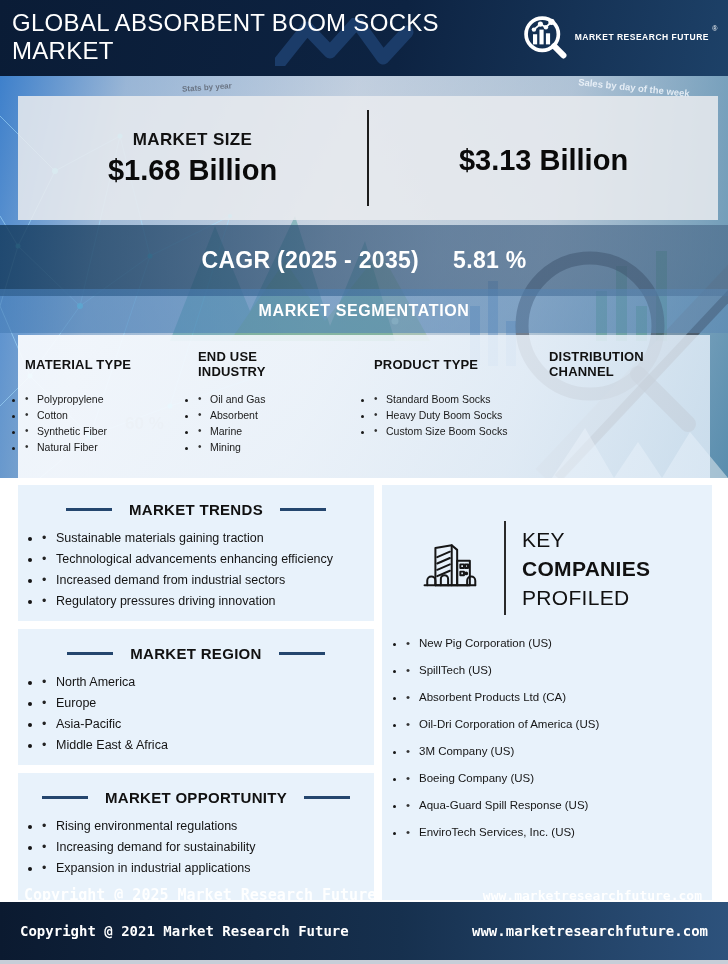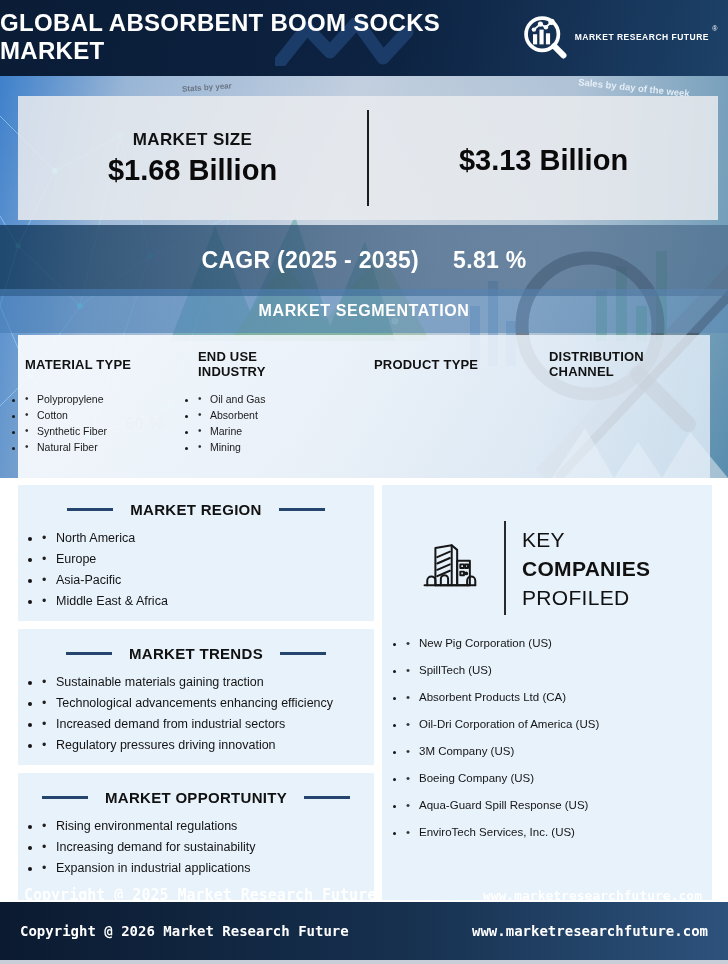--- a/index.html
+++ b/index.html
@@ -7,22 +7,22 @@
   body { font-family: "Liberation Sans", sans-serif; background:#fff; }
   .page { position: relative; width: 728px; height: 964px; overflow: hidden; background:#fff; }
 
   
   .header {
     position: relative; height: 76px;
     background: linear-gradient(100deg, #0a1c36 0%, #0d2342 55%, #1d4168 100%);
     overflow: hidden;
   }
   .header h1 {
-    position: absolute; left: 0; top: 9px;
-    color: #fff; font-size: 24px; line-height: 28px; font-weight: bold; letter-spacing: .3px;
+    position: absolute; left: 12px; top: 9px;
+    color: #fff; font-size: 24px; line-height: 28px; font-weight: normal; letter-spacing: .3px;
     z-index: 2;
   }
   .zigzag { position: absolute; left: 275px; top: 18px; z-index: 1; opacity: .9; }
   .logo { position: absolute; right: 12px; top: 13px; display: flex; align-items: center; gap: 6px; z-index: 2; }
   .logo-text { color: #fff; font-size: 8.5px; font-weight: bold; letter-spacing: .5px; position: relative; padding-right: 7px; }
   .logo-reg { position: absolute; top: -7px; right: -2px; color:#fff; font-size: 7px; font-weight: normal; }
 
   
   .hero { position: relative; height: 402px; overflow: hidden; }
   .hero-bg {
@@ -230,55 +230,60 @@
         <div class="seg-head">END USE INDUSTRY</div>
         <ul>
             <li>Oil and Gas</li>
             <li>Absorbent</li>
             <li>Marine</li>
             <li>Mining</li>
           </ul>
       </div>
       <div class="seg-col">
         <div class="seg-head">PRODUCT TYPE</div>
+        <ul>
+            <li>Standard Boom Socks</li>
+            <li>Heavy Duty Boom Socks</li>
+            <li>Custom Size Boom Socks</li>
+          </ul>
       </div>
       <div class="seg-col">
         <div class="seg-head">DISTRIBUTION CHANNEL</div>
       </div>
     </div>
   </section>
 
   <section class="mid">
     <div class="left-col">
+
+      <div class="info-panel panel-trends">
+        <div class="panel-title-row">
+          <div class="title-line"></div>
+          <div class="panel-title">MARKET TRENDS</div>
+          <div class="title-line"></div>
+        </div>
+        <ul>
+            <li>Sustainable materials gaining traction</li>
+            <li>Technological advancements enhancing efficiency</li>
+            <li>Increased demand from industrial sectors</li>
+            <li>Regulatory pressures driving innovation</li>
+          </ul>
+      </div>
 
       <div class="info-panel panel-region">
         <div class="panel-title-row">
           <div class="title-line"></div>
           <div class="panel-title">MARKET REGION</div>
           <div class="title-line"></div>
         </div>
         <ul>
             <li>North America</li>
             <li>Europe</li>
             <li>Asia-Pacific</li>
             <li>Middle East &amp; Africa</li>
-          </ul>
-      </div>
-
-      <div class="info-panel panel-trends">
-        <div class="panel-title-row">
-          <div class="title-line"></div>
-          <div class="panel-title">MARKET TRENDS</div>
-          <div class="title-line"></div>
-        </div>
-        <ul>
-            <li>Sustainable materials gaining traction</li>
-            <li>Technological advancements enhancing efficiency</li>
-            <li>Increased demand from industrial sectors</li>
-            <li>Regulatory pressures driving innovation</li>
           </ul>
       </div>
 
       <div class="info-panel panel-opportunity">
         <div class="panel-title-row">
           <div class="title-line"></div>
           <div class="panel-title">MARKET OPPORTUNITY</div>
           <div class="title-line"></div>
         </div>
         <ul>
@@ -326,18 +331,18 @@
             <li>Boeing Company (US)</li>
             <li>Aqua-Guard Spill Response (US)</li>
             <li>EnviroTech Services, Inc. (US)</li>
           </ul>
         <div class="ghost-text ghost-site">www.marketresearchfuture.com</div>
       </div>
     </div>
   </section>
 
   <footer class="footer">
-    <span>Copyright @ 2026 Market Research Future</span>
+    <span>Copyright @ 2021 Market Research Future</span>
     <span>www.marketresearchfuture.com</span>
   </footer>
   <div class="bottom-strip"></div>
 
 </div>
 
 </body></html>

